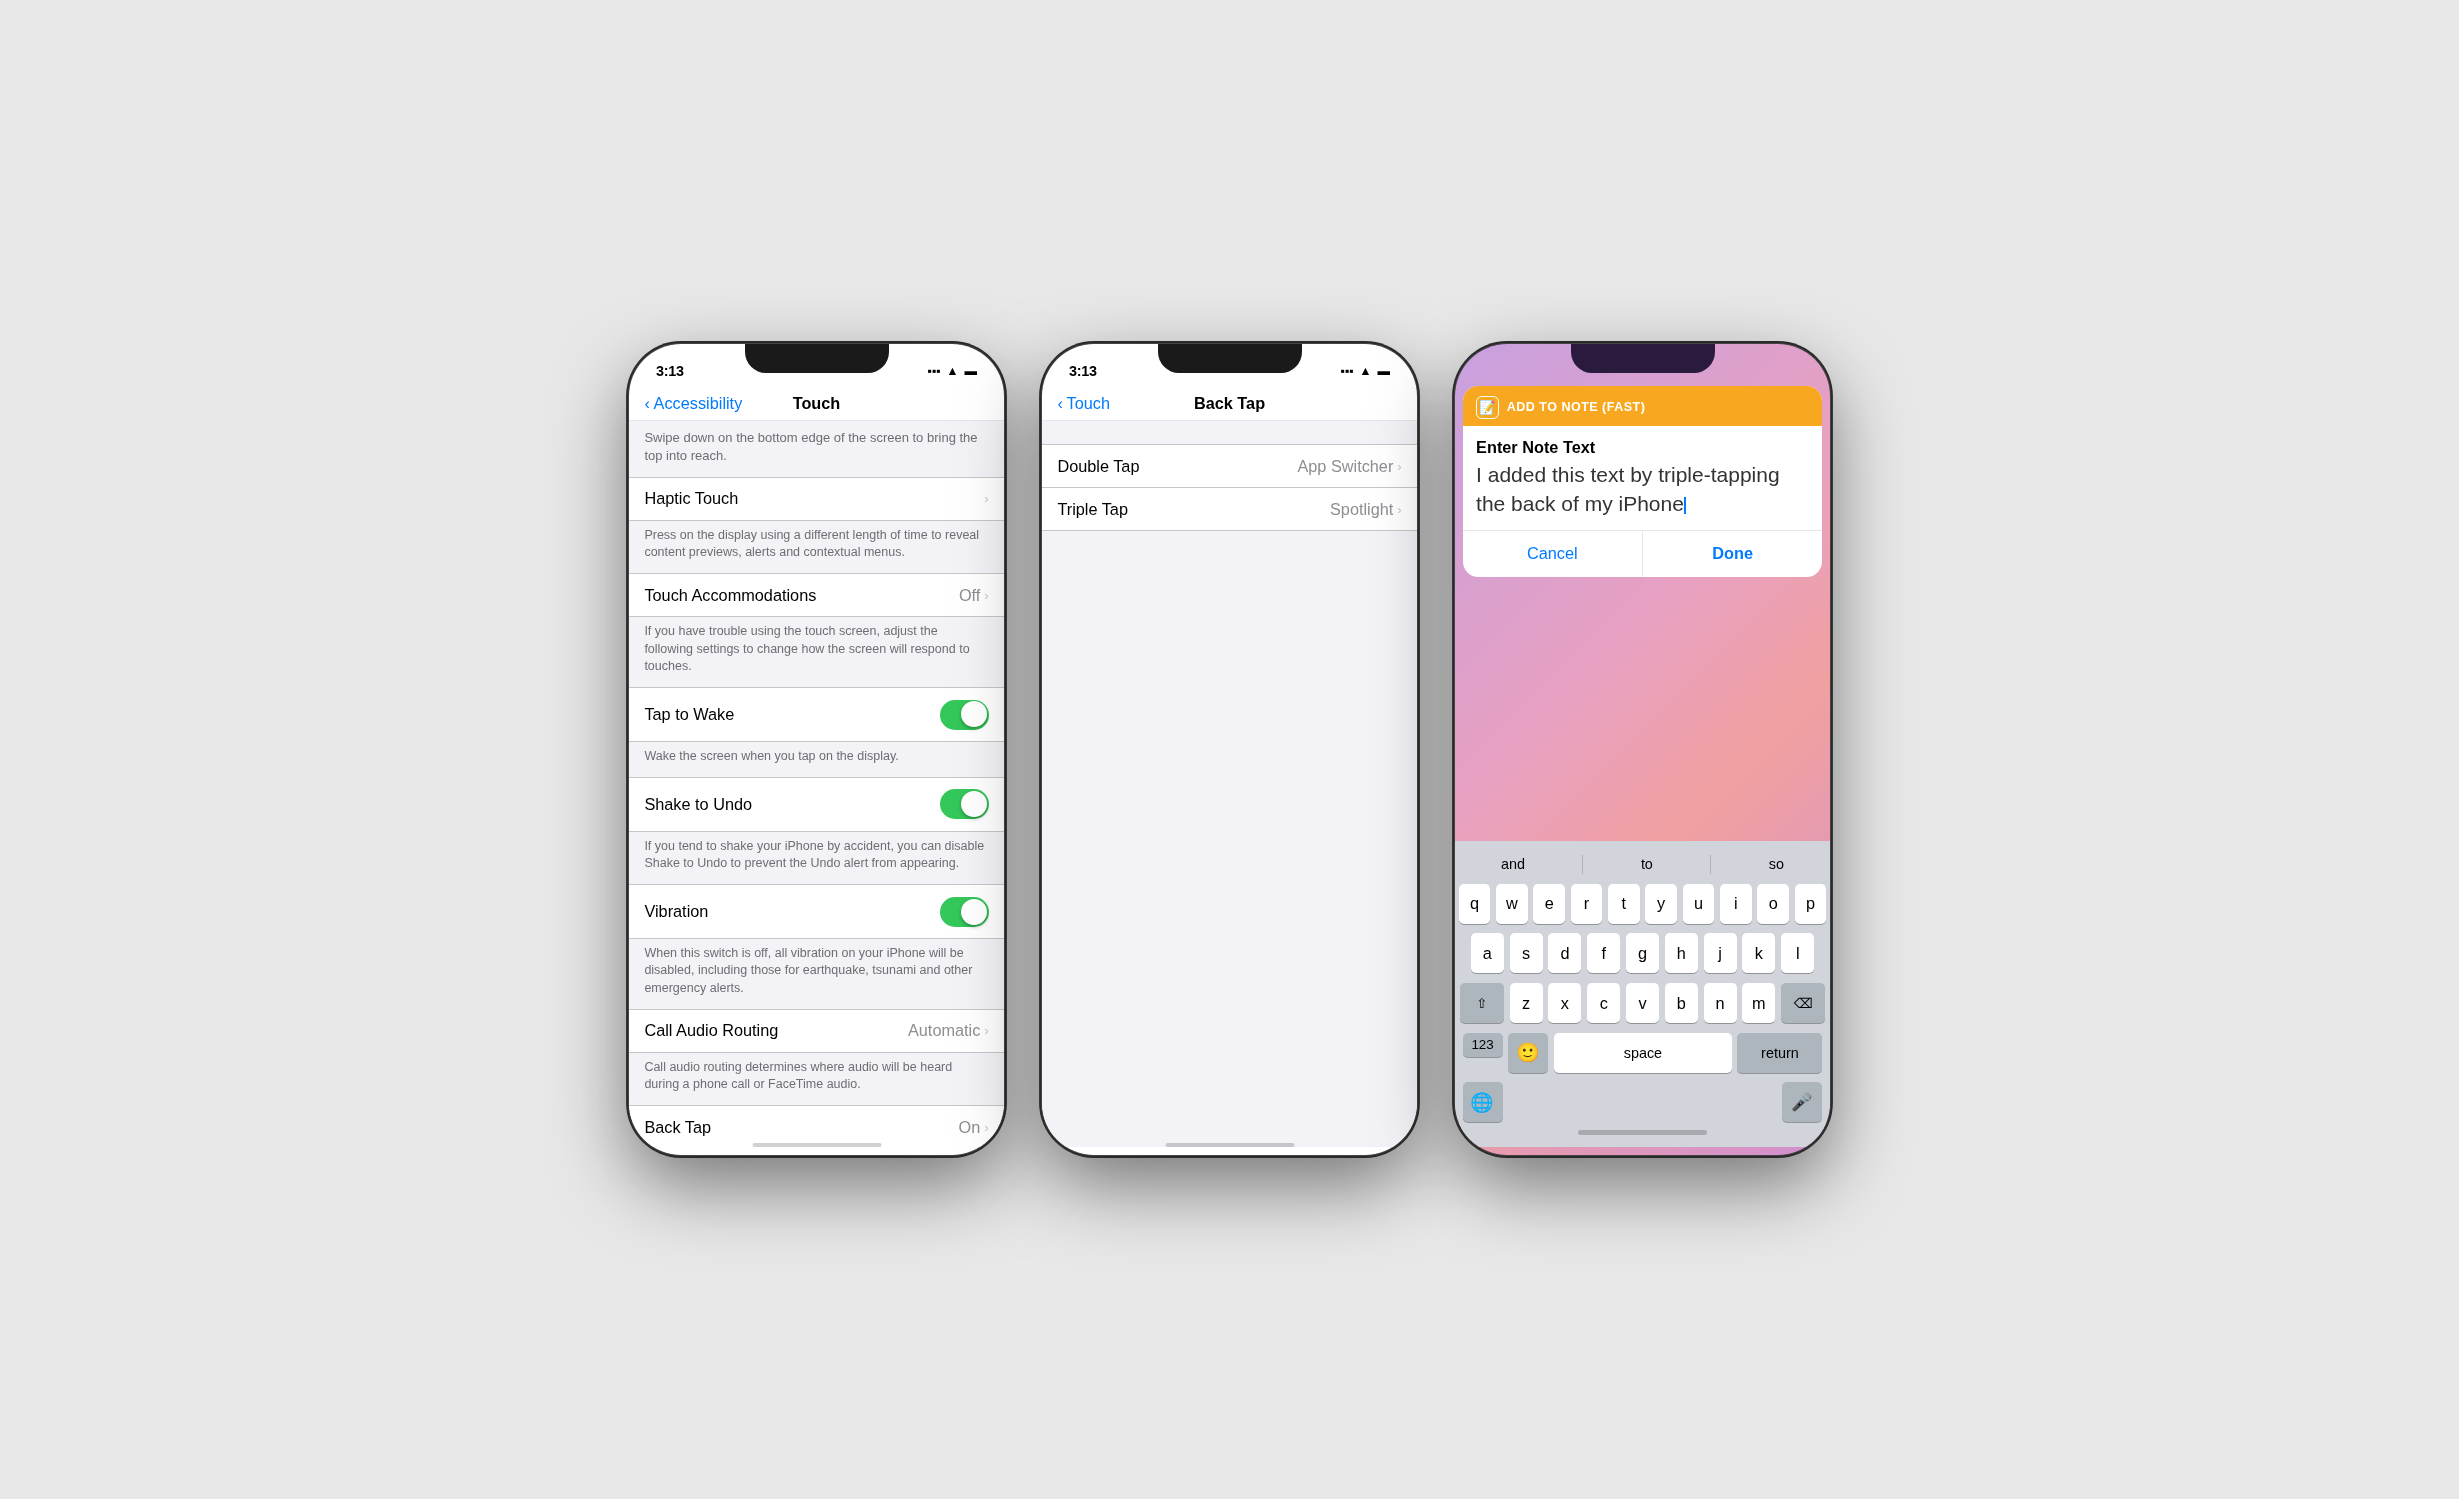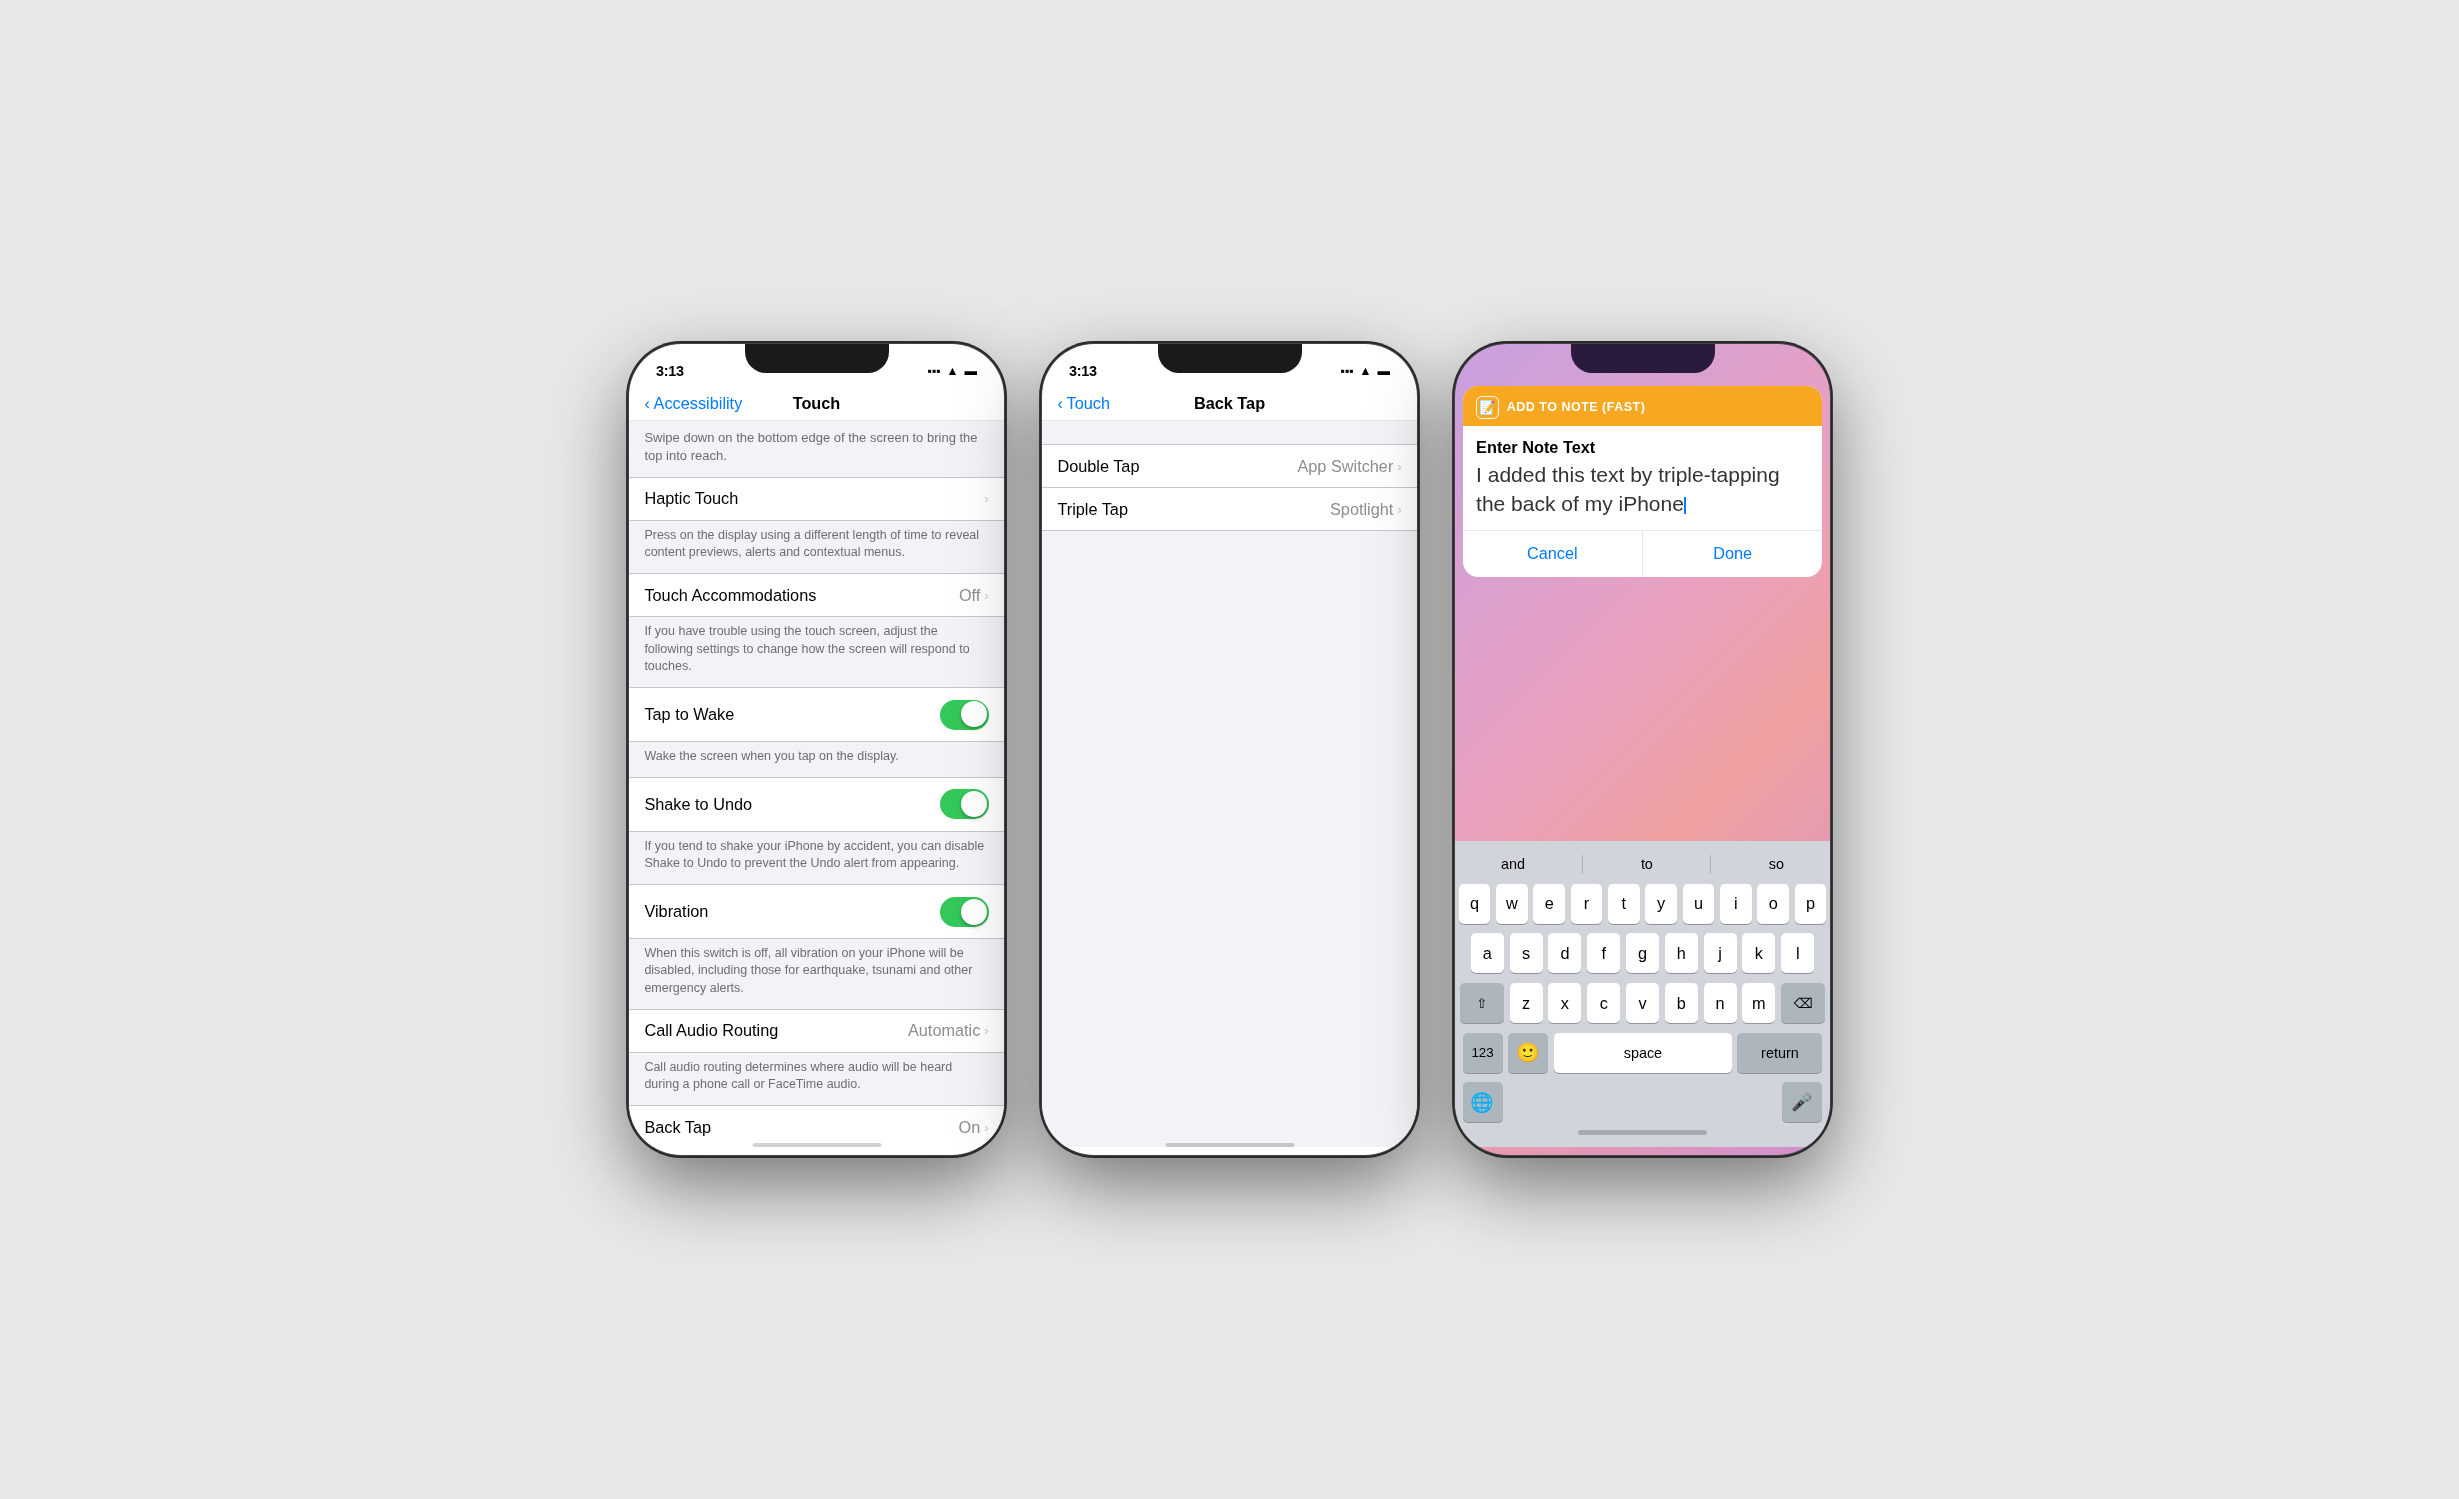--- a/index.html
+++ b/index.html
@@ -288,21 +288,21 @@
       text-align: center;
       font-size: 16.3px;
       border-right: 1px solid #e5e5ea;
     }
 
     .notes-modal-btn:last-child {
       border-right: none;
     }
 
     .notes-cancel { color: #007AFF; }
-    .notes-done { color: #007AFF; font-weight: 400; text-align: center; }
+    .notes-done { color: #007AFF; font-weight: 700; text-align: center; }
 
     
     .keyboard {
       position: absolute;
       bottom: 0;
       left: 0;
       right: 0;
       background: #d1d5db;
       padding: 7.7px 3.8px 3.8px;
     }
@@ -370,21 +370,21 @@
     .keyboard-bottom-row {
       display: flex;
       gap: 5.8px;
       padding: 0 3.8px;
       margin-top: 9.6px;
     }
 
     .key-123 {
       width: 40px;
       min-width: 40px;
-      height: 40px;
+      height: 24px;
       background: #adb5bd;
       border-radius: 4.8px;
       display: flex;
       align-items: center;
       justify-content: center;
       font-size: 13.4px;
       box-shadow: 0 1px 0 rgba(0,0,0,0.3);
     }
 
     .key-emoji {

